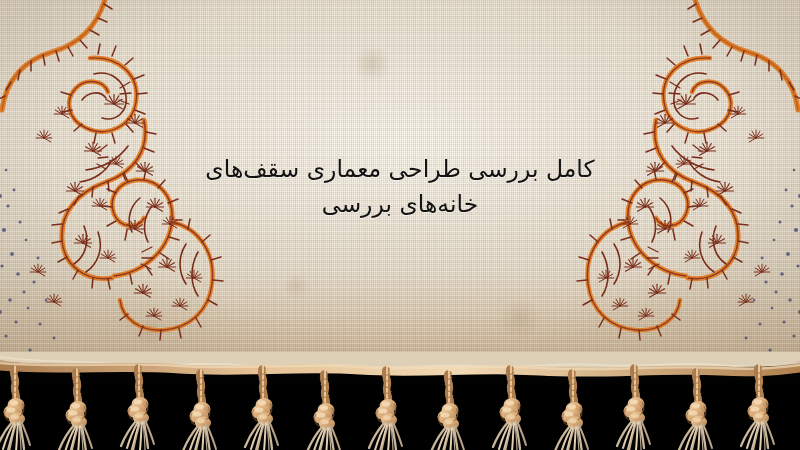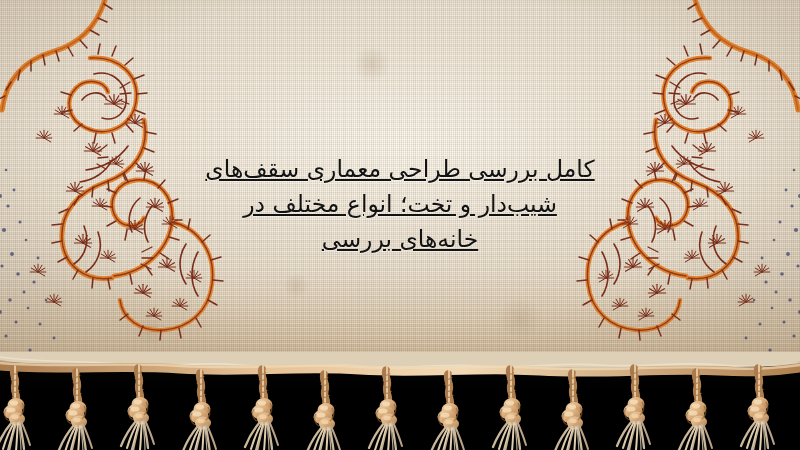--- a/index.html
+++ b/index.html
@@ -74,21 +74,20 @@
   .title-block{
     position:absolute;left:50%;top:152px;transform:translateX(-50%);
     width:430px;text-align:center;z-index:6;
   }
   .title-line{
     display:block;
     font-size:23.5px;line-height:35px;
     color:#121212;font-weight:400;
     letter-spacing:0;white-space:nowrap;
     text-shadow:0 1px 0 rgba(255,255,255,.45);
-    text-decoration:underline;
   }
 
   
   .black-ground{
     position:absolute;left:0;top:366px;width:800px;height:84px;
     background:linear-gradient(to bottom,#050403 0%,#000 30%,#000 100%);
     z-index:7;
   }
   
   .hem{
@@ -506,21 +505,20 @@
         <use href="#fanR" x="34" y="262" width="20" height="20"></use>
         <use href="#fanR" x="50" y="292" width="20" height="20"></use>
       </g>
     </svg>
   </div>
 
   <div class="vignette"></div>
 
   <div class="title-block">
     <span class="title-line">کامل بررسی طراحی معماری سقف‌های</span>
-    <span class="title-line">شیب‌دار و تخت؛ انواع مختلف در</span>
     <span class="title-line">خانه‌های بررسی</span>
   </div>
 
   <div class="black-ground"></div>
 
   <div class="hem">
     <svg viewBox="0 0 800 32" preserveAspectRatio="none" aria-hidden="true">
       <path d="M0,0 H800 V9
                C770,16 742,13 714,17 C686,21 660,15 632,18
                C604,21 578,14 550,18 C522,22 496,15 468,19

